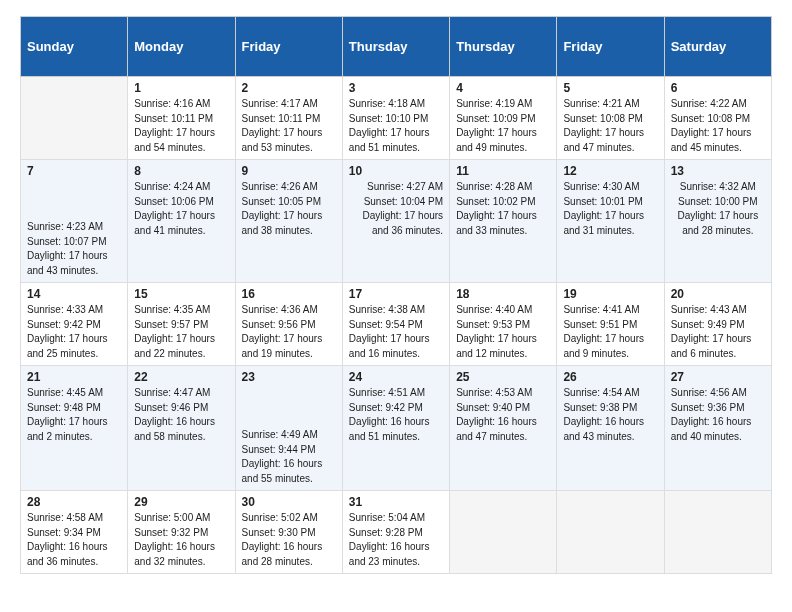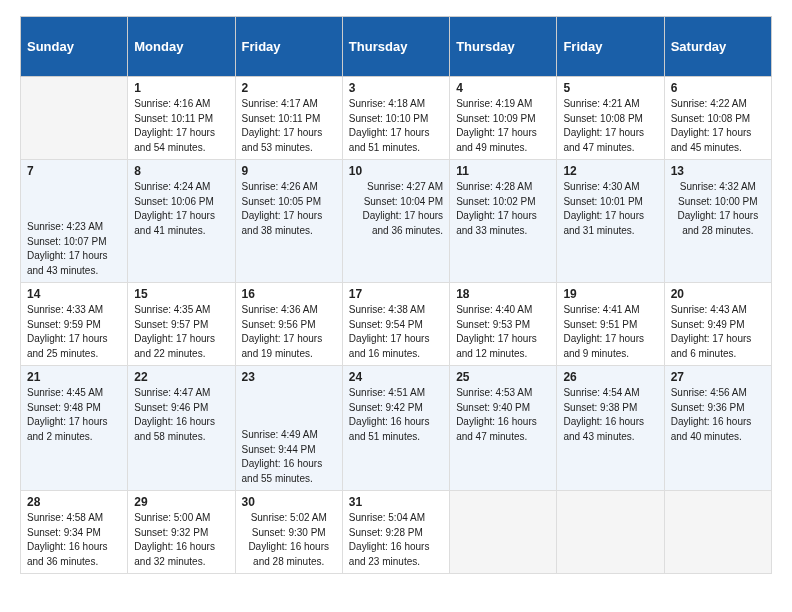--- a/index.html
+++ b/index.html
@@ -212,21 +212,21 @@
             <div class="cell-text" style="white-space: pre-line; text-align: center;">Sunrise: 4:32 AM
 Sunset: 10:00 PM
 Daylight: 17 hours
 and 28 minutes.</div>
           </td>
         </tr>
         <tr class="row-week3">
           <td>
             <span class="day-num">14</span>
             <div class="cell-text" style="white-space: pre-line;">Sunrise: 4:33 AM
-Sunset: 9:59 PM
+Sunset: 9:42 PM
 Daylight: 17 hours
 and 25 minutes.</div>
           </td>
           <td>
             <span class="day-num">15</span>
             <div class="cell-text" style="white-space: pre-line;">Sunrise: 4:35 AM
 Sunset: 9:57 PM
 Daylight: 17 hours
 and 22 minutes.</div>
           </td>
@@ -327,21 +327,21 @@
           </td>
           <td>
             <span class="day-num">29</span>
             <div class="cell-text" style="white-space: pre-line;">Sunrise: 5:00 AM
 Sunset: 9:32 PM
 Daylight: 16 hours
 and 32 minutes.</div>
           </td>
           <td>
             <span class="day-num">30</span>
-            <div class="cell-text" style="white-space: pre-line; text-align: center;">Sunrise: 5:02 AM
+            <div class="cell-text" style="white-space: pre-line;">Sunrise: 5:02 AM
 Sunset: 9:30 PM
 Daylight: 16 hours
 and 28 minutes.</div>
           </td>
           <td>
             <span class="day-num">31</span>
             <div class="cell-text" style="white-space: pre-line;">Sunrise: 5:04 AM
 Sunset: 9:28 PM
 Daylight: 16 hours
 and 23 minutes.</div>

